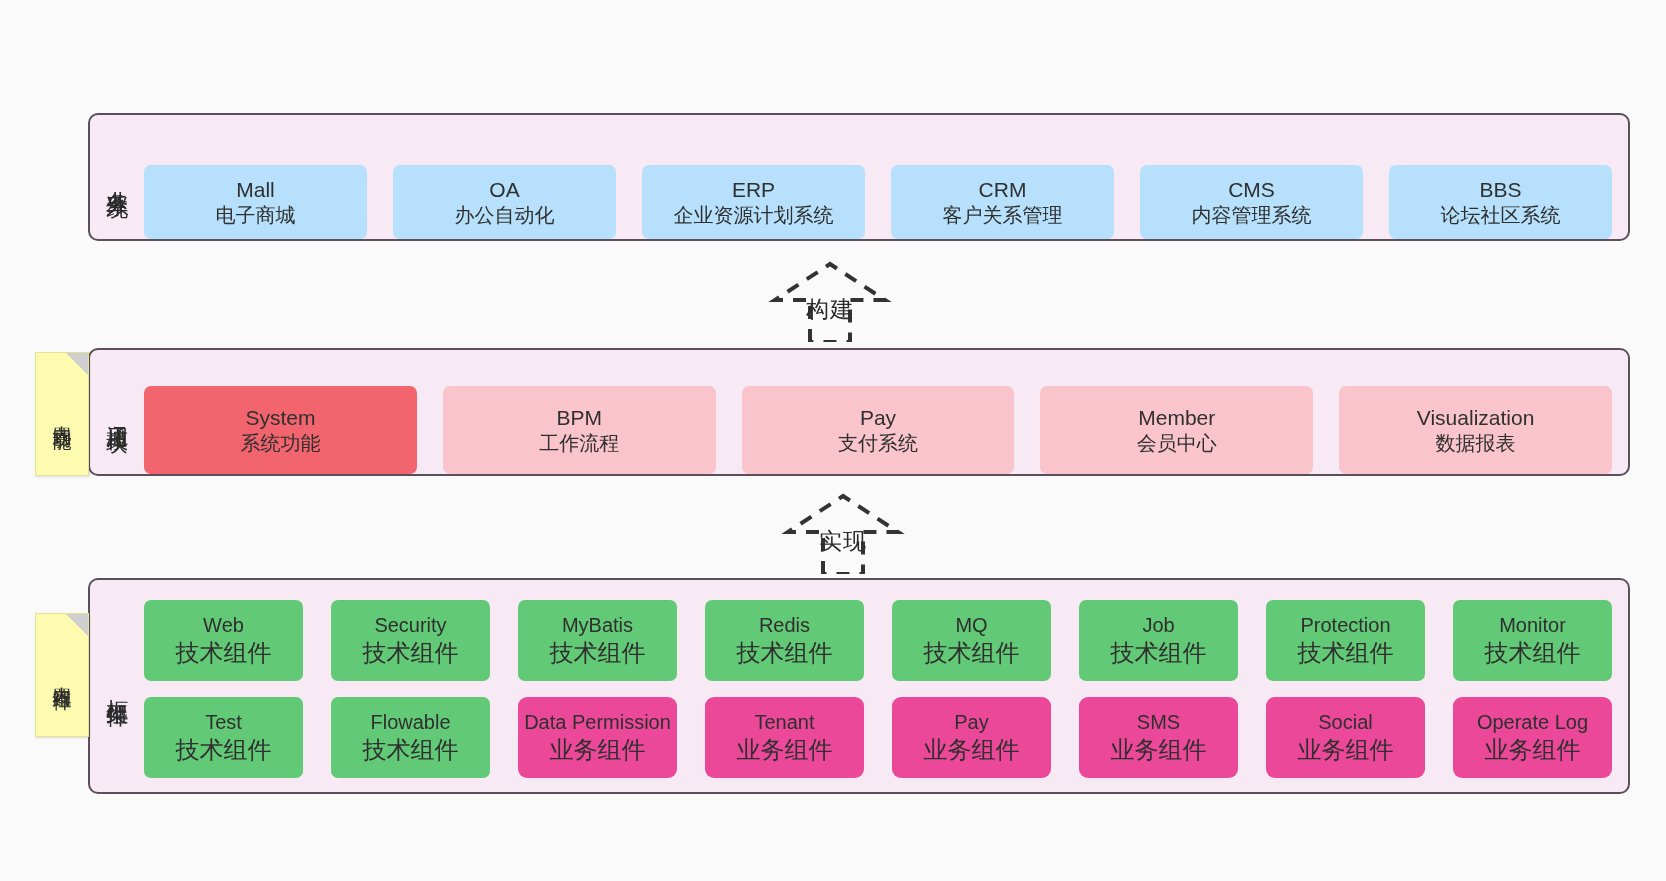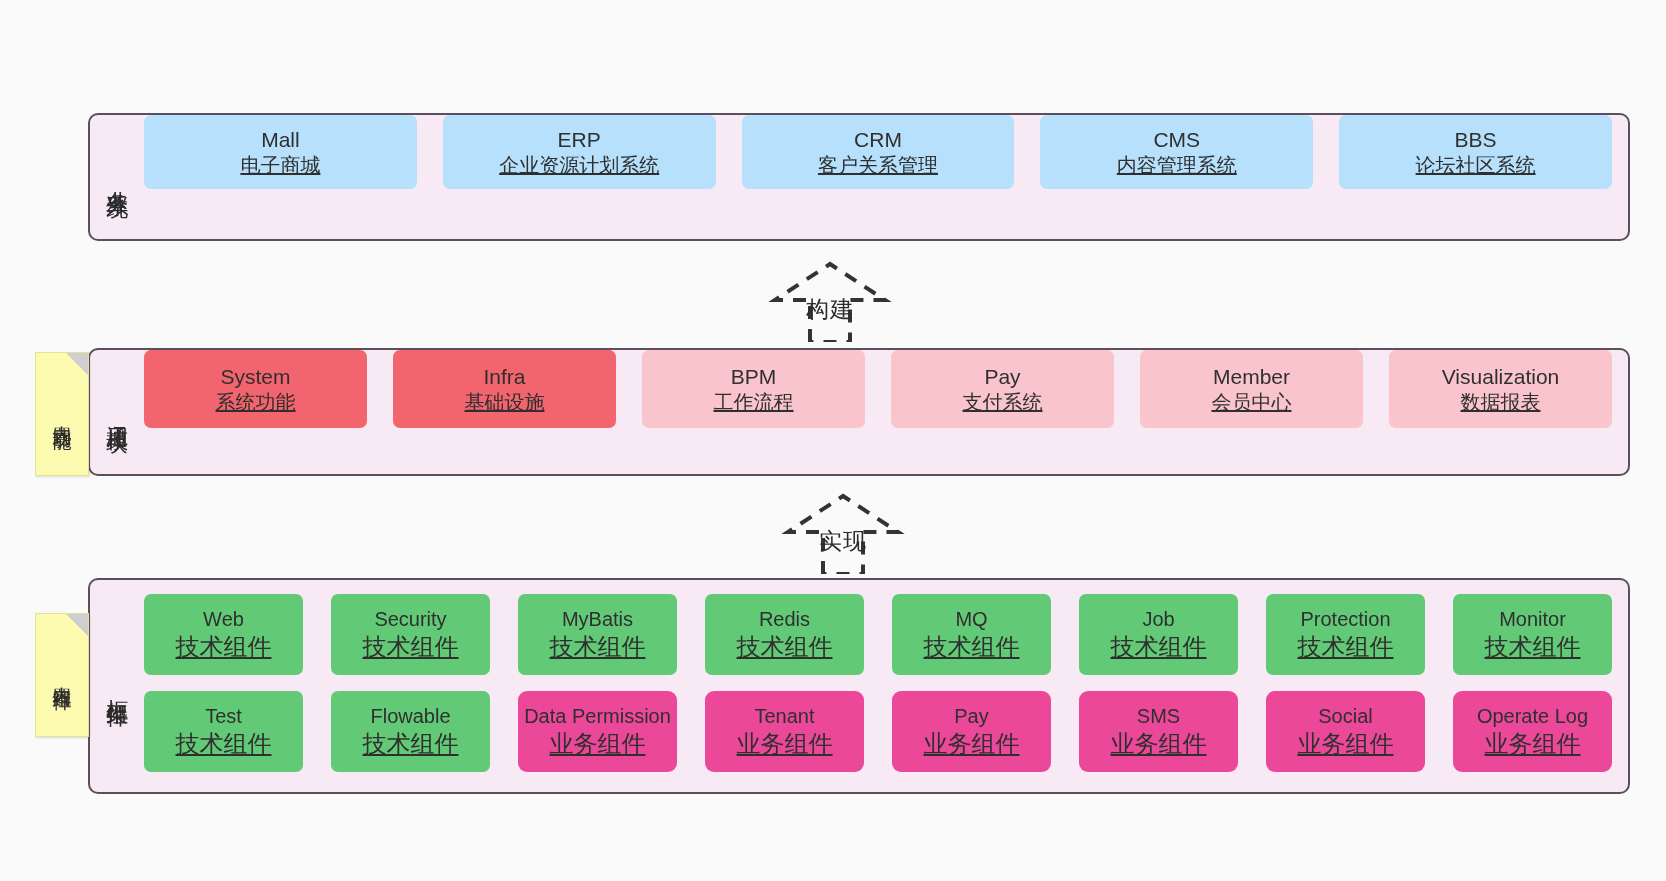--- a/index.html
+++ b/index.html
@@ -39,21 +39,21 @@
     writing-mode: vertical-rl;
     text-orientation: upright;
     letter-spacing: 2px;
     white-space: nowrap;
     padding-left: 4px;
   }
   .layer-body {
     flex: 1 1 auto;
     display: flex;
     flex-direction: column;
-    justify-content: flex-start;
+    justify-content: flex-end;
     gap: 18px;
     padding: 0 16px 0 4px;
   }
   .row {
     display: flex;
     gap: 26px;
     align-items: stretch;
   }
   .cell {
     flex: 1 1 0;
@@ -62,40 +62,40 @@
     flex-direction: column;
     align-items: center;
     justify-content: center;
     text-align: center;
     line-height: 1.24;
     padding: 6px 4px;
     box-sizing: border-box;
     color: #2f2f2f;
   }
   .cell .t1 { font-size: 21px; }
-  .cell .t2 { font-size: 20px; text-decoration: underline; }
+  .cell .t2 { font-size: 20px; }
 
   
   #layer-business {
     left: 88px;
     top: 113px;
     width: 1542px;
     height: 128px;
   }
   #layer-business .row { height: 74px; }
   #layer-business .cell { background: #b6e0fb; }
 
   
   #layer-common {
     left: 88px;
     top: 348px;
     width: 1542px;
     height: 128px;
   }
-  #layer-common .row { height: 78px; }
+  #layer-common .row { height: 88px; }
   #layer-common .cell { background: #fac4cd; }
   #layer-common .cell.strong { background: #f2646e; }
 
   
   #layer-framework {
     left: 88px;
     top: 578px;
     width: 1542px;
     height: 216px;
   }
@@ -160,20 +160,24 @@
 
 <div class="layer" id="layer-business">
   <div class="layer-title">业务系统</div>
   <div class="layer-body">
     <div class="row">
       <div class="cell">
         <span class="t1">Mall</span>
         <span class="t2">电子商城</span>
       </div>
       <div class="cell">
+        <span class="t1">OA</span>
+        <span class="t2">办公自动化</span>
+      </div>
+      <div class="cell">
         <span class="t1">ERP</span>
         <span class="t2">企业资源计划系统</span>
       </div>
       <div class="cell">
         <span class="t1">CRM</span>
         <span class="t2">客户关系管理</span>
       </div>
       <div class="cell">
         <span class="t1">CMS</span>
         <span class="t2">内容管理系统</span>
@@ -198,24 +202,20 @@
   <span>内置功能</span>
 </div>
 <div class="layer" id="layer-common">
   <div class="layer-title">通用模块</div>
   <div class="layer-body">
     <div class="row">
       <div class="cell strong">
         <span class="t1">System</span>
         <span class="t2">系统功能</span>
       </div>
-      <div class="cell strong">
-        <span class="t1">Infra</span>
-        <span class="t2">基础设施</span>
-      </div>
       <div class="cell">
         <span class="t1">BPM</span>
         <span class="t2">工作流程</span>
       </div>
       <div class="cell">
         <span class="t1">Pay</span>
         <span class="t2">支付系统</span>
       </div>
       <div class="cell">
         <span class="t1">Member</span>

